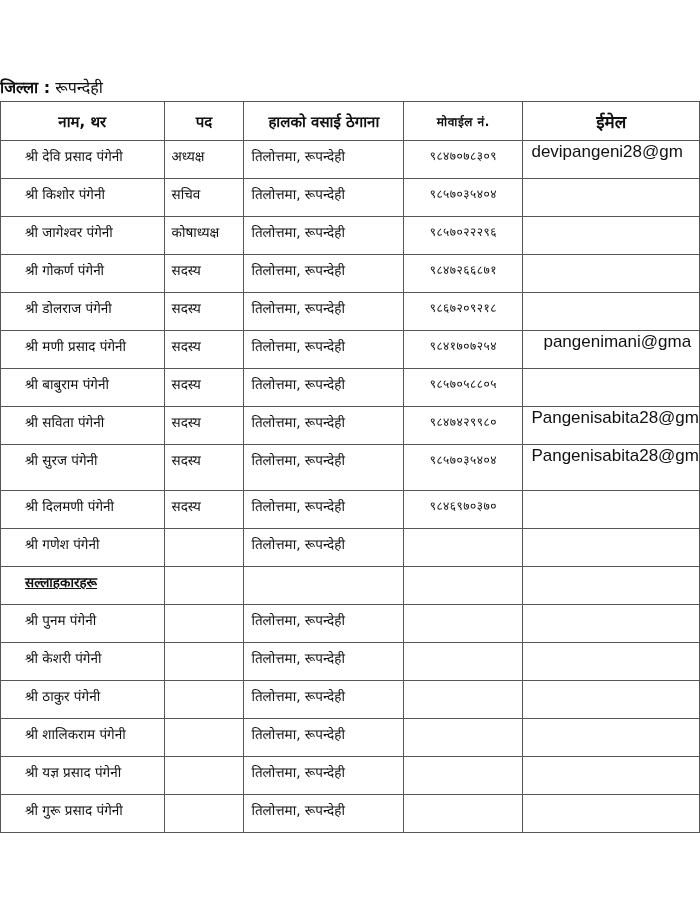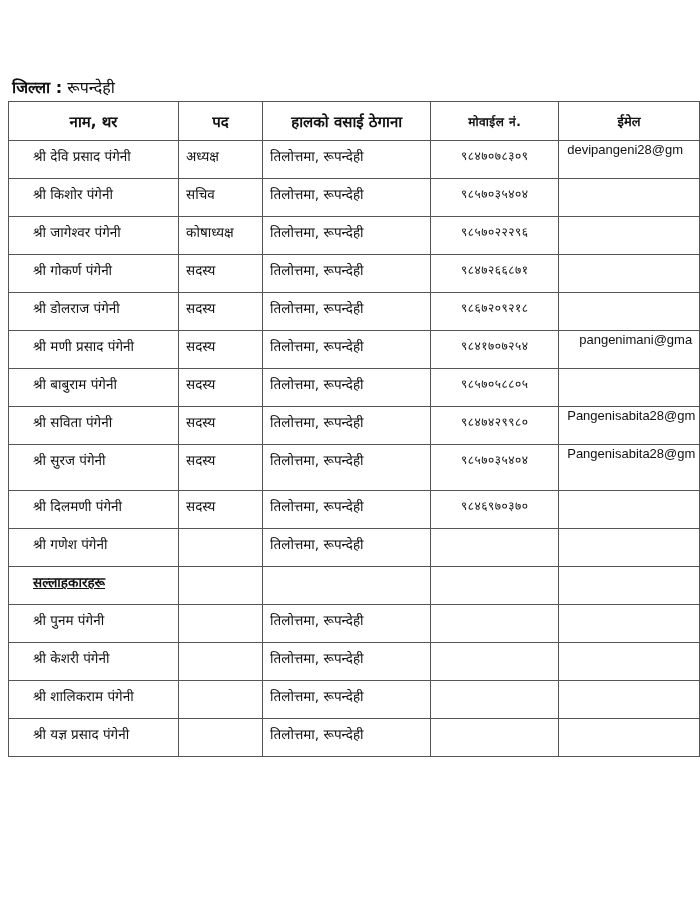--- a/index.html
+++ b/index.html
@@ -1,29 +1,29 @@
 <!DOCTYPE html>
 <html><head>
 <meta charset="utf-8">
 <style>
   html, body { margin: 0; padding: 0; background: #ffffff; }
   body { width: 700px; height: 900px; position: relative; overflow: hidden;
          font-family: "DejaVu Sans", "Liberation Sans", sans-serif; color: #111; }
-  .district { position: absolute; left: 12px; top: 76px; font-size: 16px; white-space: nowrap; }
+  .district { position: absolute; left: 0; top: 76px; font-size: 16px; white-space: nowrap; }
   .district .lbl { font-weight: bold; }
-  table { position: absolute; left: 8px; top: 101px; border-collapse: collapse; table-layout: fixed; }
+  table { position: absolute; left: 0; top: 101px; border-collapse: collapse; table-layout: fixed; }
   td, th { border: 1.5px solid #555; padding: 0; vertical-align: top; overflow: hidden; white-space: nowrap; }
   th { height: 38px; font-size: 15px; font-weight: bold; text-align: center; vertical-align: middle; }
   td { height: 38px; font-size: 13.5px; padding-top: 6px; box-sizing: border-box; }
   tr.tall td { height: 46px; margin-left: 30px; }
   .c-name { width: 172px; padding-left: 24px; }
   .c-post { width: 85px; padding-left: 7px; }
   .c-addr { width: 171px; padding-left: 7px; }
   .c-mob { width: 131px; text-align: center; font-size: 12px; letter-spacing: 0.5px; }
-  .c-mail { width: 140px; text-align: center; font-family: "Liberation Sans", sans-serif; font-size: 13px; }
+  .c-mail { width: 140px; text-align: center; font-family: "Liberation Sans", sans-serif; font-size: 17px; }
   td.c-mail { text-align: left; padding-left: 8px; padding-top: 1px; }
   th.c-name, th.c-post, th.c-addr { padding-left: 0; }
   .sect { font-weight: bold; text-decoration: underline; }
 </style>
 </head>
 <body>
 
 <div class="district">
   <span class="lbl">जिल्ला :</span>
   <span>रूपन्देही</span>
@@ -132,27 +132,41 @@
       <td class="c-mail"></td>
     </tr>
     <tr>
       <td class="c-name">श्री केशरी पंगेनी</td>
       <td class="c-post"></td>
       <td class="c-addr">तिलोत्तमा, रूपन्देही</td>
       <td class="c-mob"></td>
       <td class="c-mail"></td>
     </tr>
     <tr>
+      <td class="c-name">श्री ठाकुर पंगेनी</td>
+      <td class="c-post"></td>
+      <td class="c-addr">तिलोत्तमा, रूपन्देही</td>
+      <td class="c-mob"></td>
+      <td class="c-mail"></td>
+    </tr>
+    <tr>
       <td class="c-name">श्री शालिकराम पंगेनी</td>
       <td class="c-post"></td>
       <td class="c-addr">तिलोत्तमा, रूपन्देही</td>
       <td class="c-mob"></td>
       <td class="c-mail"></td>
     </tr>
     <tr>
       <td class="c-name">श्री यज्ञ प्रसाद पंगेनी</td>
       <td class="c-post"></td>
       <td class="c-addr">तिलोत्तमा, रूपन्देही</td>
       <td class="c-mob"></td>
       <td class="c-mail"></td>
     </tr>
+    <tr>
+      <td class="c-name">श्री गुरू प्रसाद पंगेनी</td>
+      <td class="c-post"></td>
+      <td class="c-addr">तिलोत्तमा, रूपन्देही</td>
+      <td class="c-mob"></td>
+      <td class="c-mail"></td>
+    </tr>
   </tbody>
 </table>
 
 </body></html>

